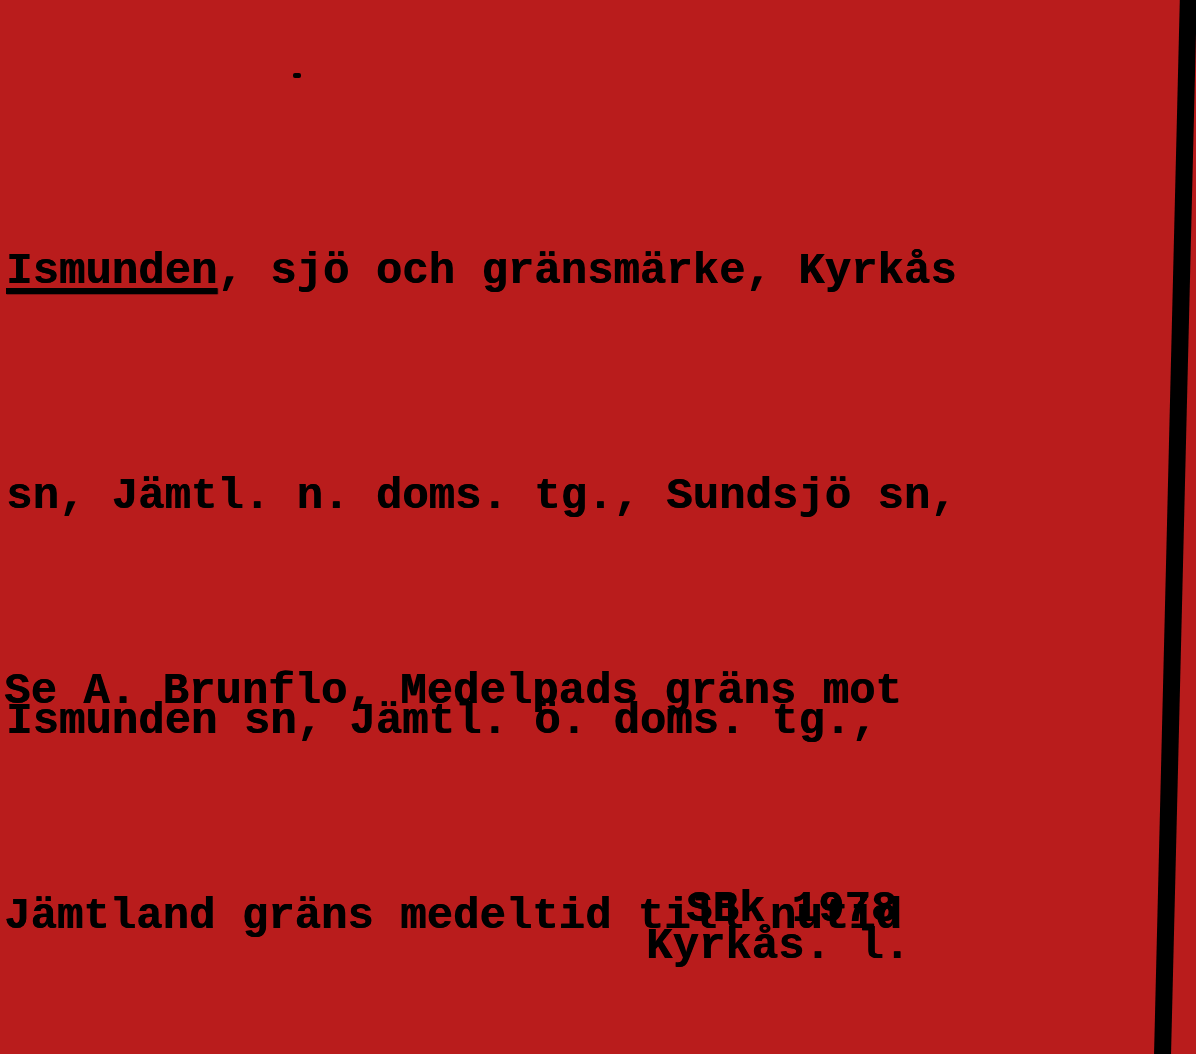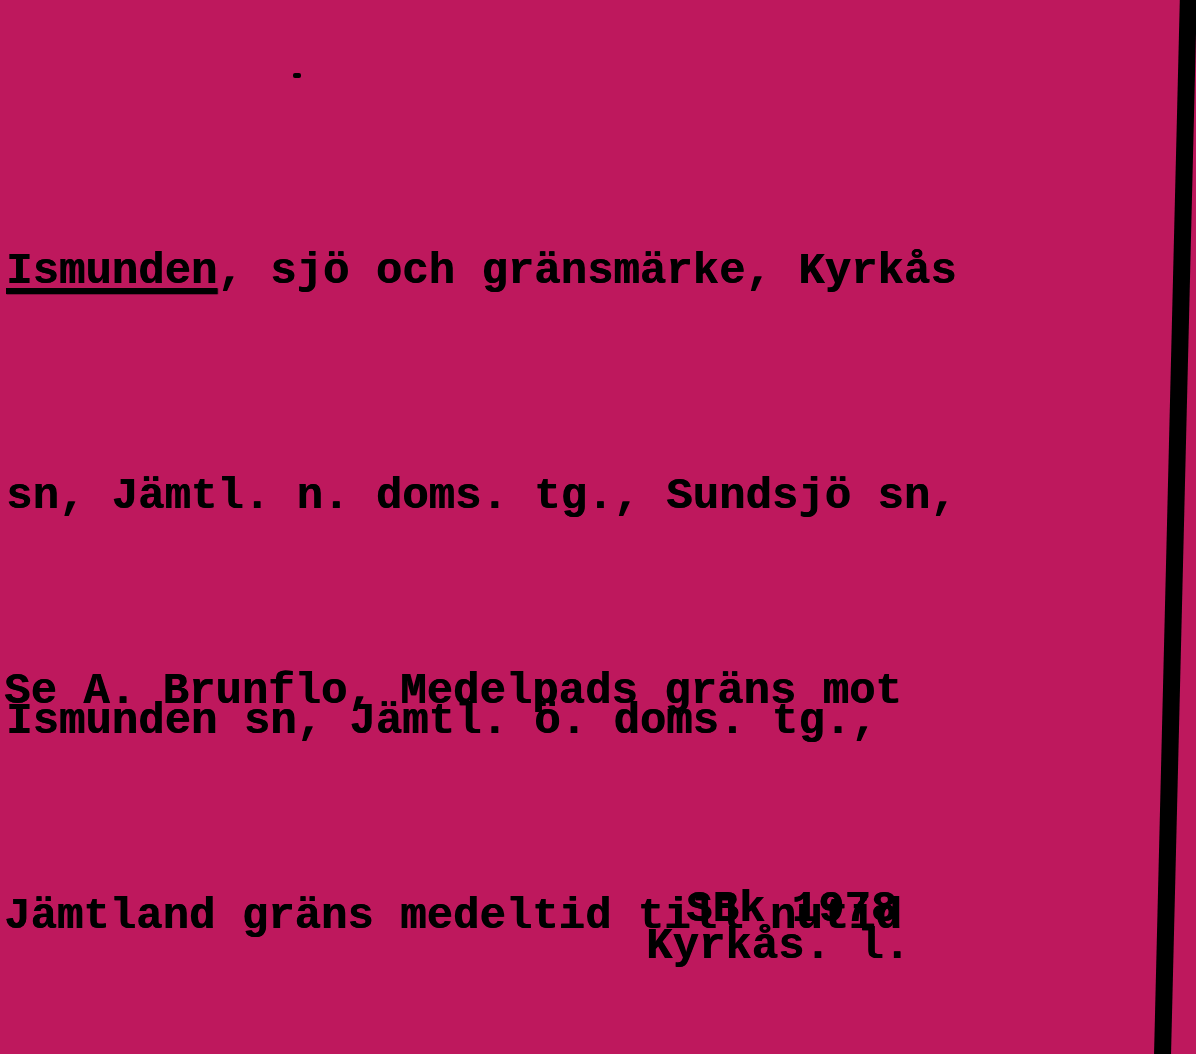--- a/index.html
+++ b/index.html
@@ -10,21 +10,21 @@
   body {
     width: 1196px;
     height: 1054px;
     position: relative;
     overflow: hidden;
     font-family: "Liberation Mono", "DejaVu Sans Mono", monospace;
   }
   .card {
     position: absolute;
     inset: 0;
-    background: #be185d;
+    background: #b91c1c;
     color: #000000;
   }
   .typed {
     position: absolute;
     font-size: 44px;
     font-weight: 700;
     line-height: 75px;
     letter-spacing: 0px;
     color: #000000;
     white-space: pre;

